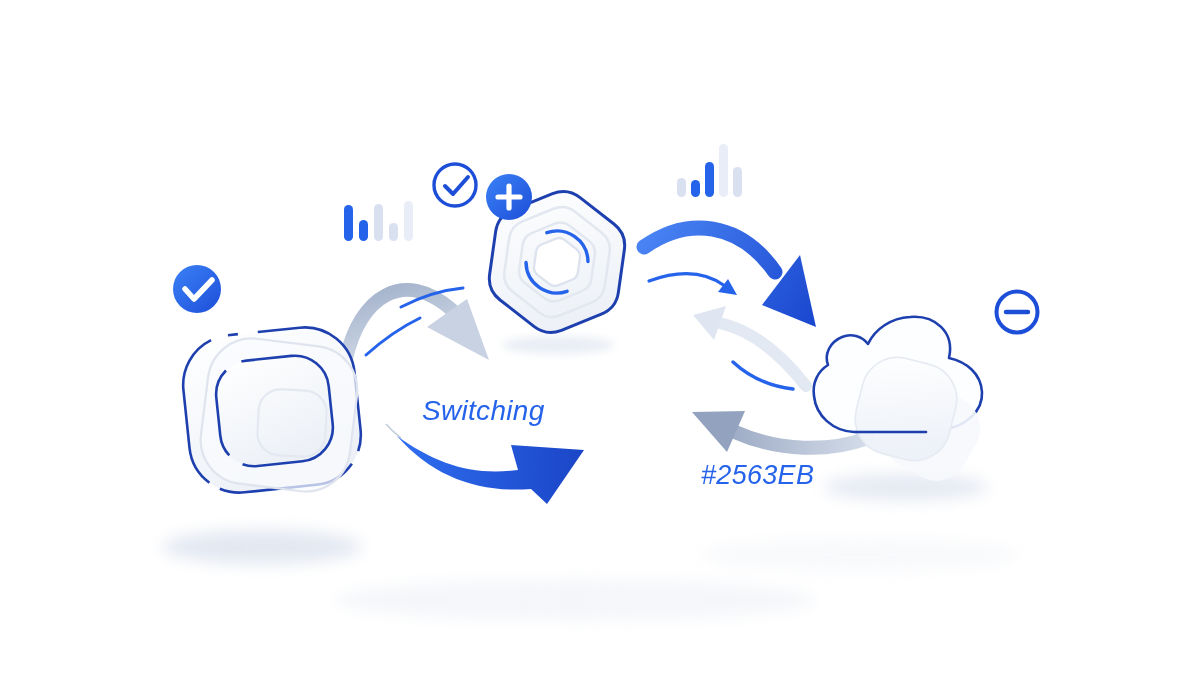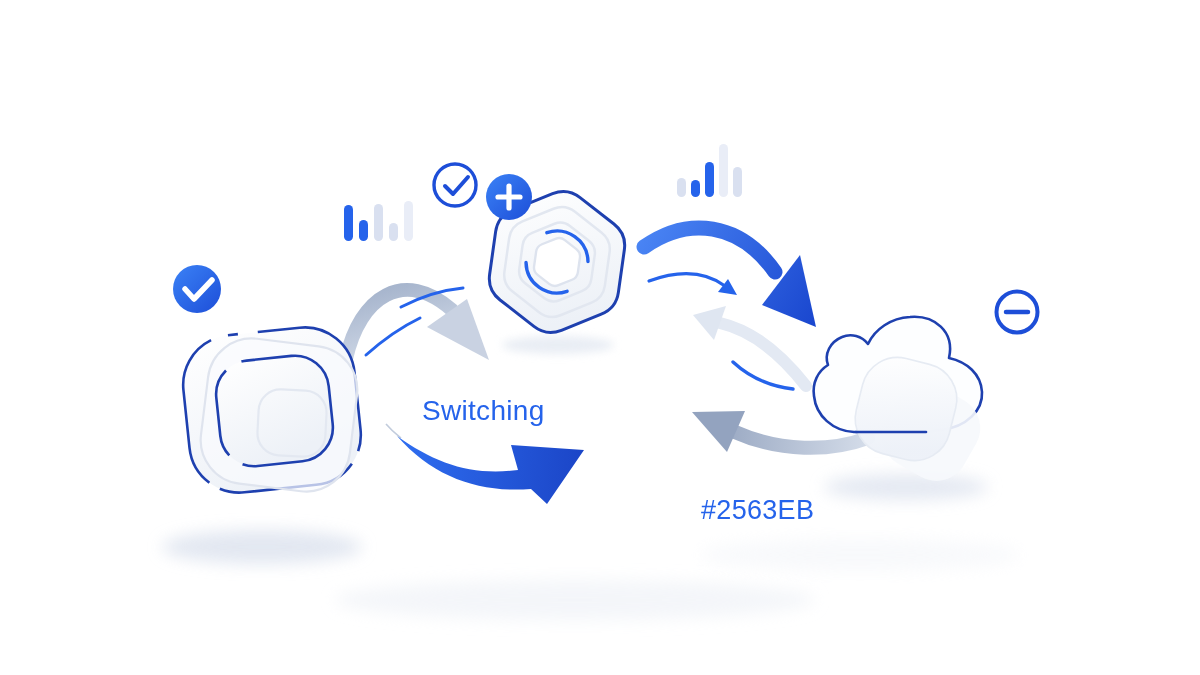--- a/index.html
+++ b/index.html
@@ -1,21 +1,21 @@
 <!DOCTYPE html>
 <html style="--accent: #2563EB; --accent-deep: #1D4ED8; --outline: #1E40AF; --soft-outline: #DFE4EE; --bar-light: #D9E0F0; --bar-lighter: #E9EDF7; --arrow-gray: #98A7C1; --arrow-gray-light: #E2E8F2; --badge-fill: #2563EB; --badge-glyph: #FFFFFF;"><head>
 <meta charset="utf-8">
 <style>
   html,body{margin:0;padding:0;background:#ffffff;font-family:"Liberation Sans",sans-serif;}
-  .canvas{position:relative;width:1048px;height:675px;overflow:hidden;background:#ffffff;}
+  .canvas{position:relative;width:1048px;height:675px;overflow:hidden;background:#ffffff;font-style:italic;}
   svg.scene{position:absolute;left:0;top:0;}
   .accent-stroke{stroke:var(--accent,#2563EB);}
   .label{position:absolute;color:var(--accent,#2563EB);font-weight:500;letter-spacing:0.3px;white-space:nowrap;}
   .label-switching{left:422px;top:395px;font-size:28px;}
-  .label-hex{left:701px;top:495px;font-size:27px;}
+  .label-hex{left:701px;top:460px;font-size:27px;}
   .bar-chart{position:absolute;display:flex;align-items:flex-end;}
   .bar-chart-left{left:344px;top:199px;height:42px;gap:6px;}
   .bar-chart-right{left:677px;top:143px;height:54px;gap:5px;}
   .bar{width:9px;border-radius:5px;display:inline-block;}
 </style>
 </head>
 <body>
 
 <div class="canvas">
 

